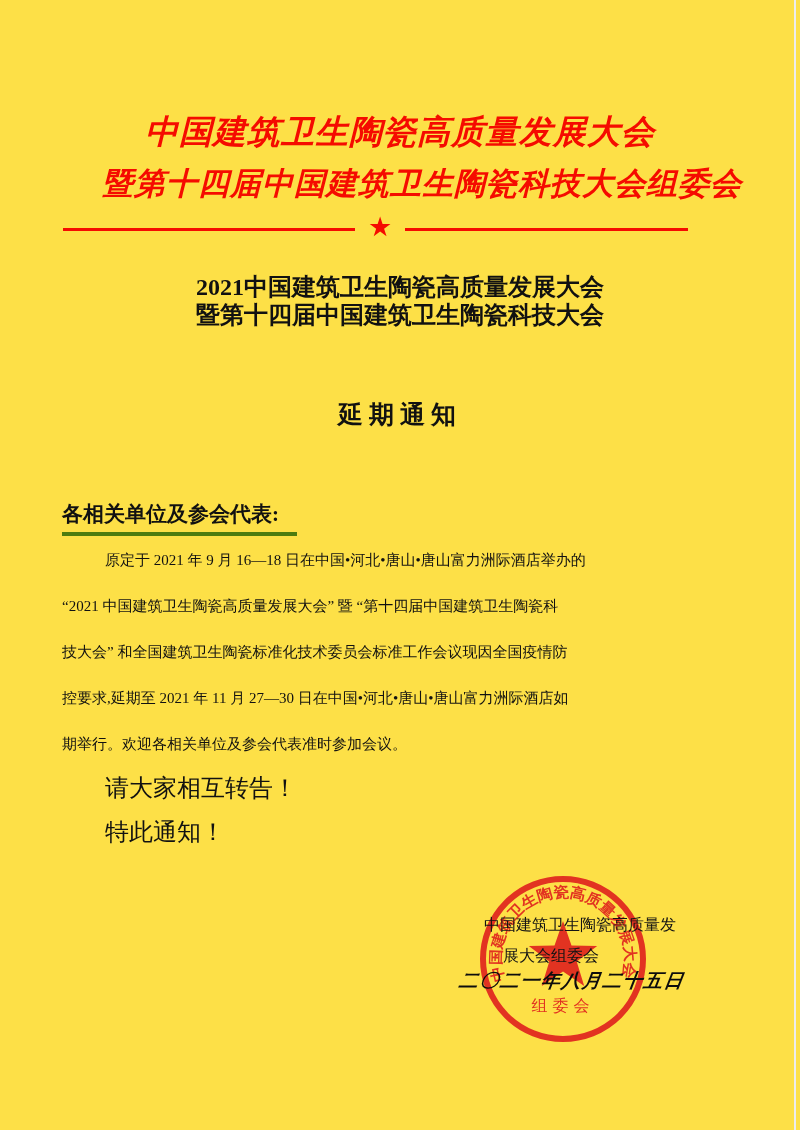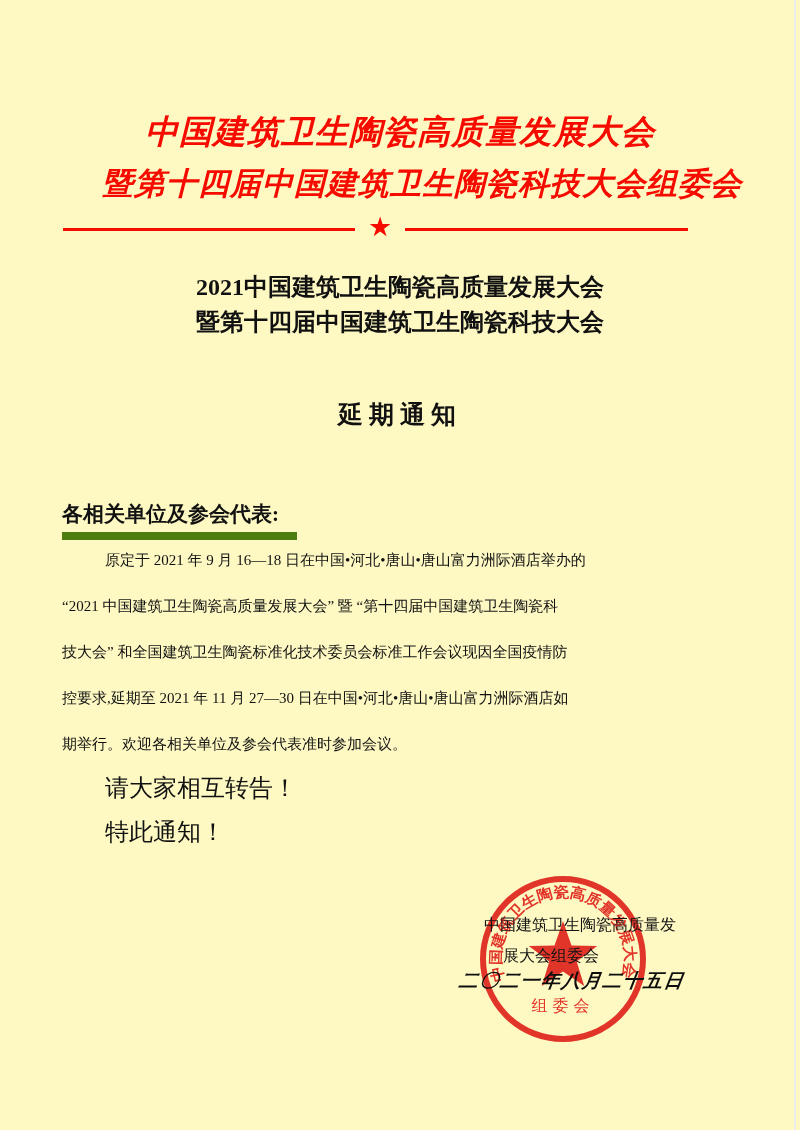--- a/index.html
+++ b/index.html
@@ -22,26 +22,26 @@
   .div-star {
     position:absolute; left:364px; top:211px; width:32px; text-align:center;
     font-size:27px; line-height:32px; color:var(--accent);
     font-family:"DejaVu Sans", sans-serif;
   }
   
   .nt {
     position:absolute; left:0; right:0; text-align:center;
     font-size:24px; font-weight:600; line-height:30px; white-space:nowrap;
   }
-  .nt1 { top:272px; } .nt2 { top:307px; } .nt3 { top:342px; }
+  .nt1 { top:272px; } .nt2 { top:300px; } .nt3 { top:342px; }
   .nt-subject { top:400px; font-size:25px; letter-spacing:6px; }
   
   .salutation {
     position:absolute; left:62px; top:500px; font-size:21px; font-weight:600;
-    border-bottom:8px solid #4d7c0f; padding:0 18px 4px 0; white-space:nowrap;
+    border-bottom:4px solid #4d7c0f; padding:0 18px 4px 0; white-space:nowrap;
   }
   .para { position:absolute; left:62px; top:537px; width:679px; }
   .para .line { font-size:15px; line-height:46px; white-space:nowrap; }
   .para .indent { text-indent:43px; }
   .closing {
     position:absolute; left:105px; font-size:24px; white-space:nowrap;
   }
   .closing1 { top:772px; } .closing2 { top:816px; }
   
   .sig {
@@ -60,21 +60,21 @@
   }
   .seal-svg text { font-family:"Liberation Serif", serif; }
   .scan-edge {
     position:absolute; left:794px; top:0; width:2px; height:100%;
     background:#ececec;
   }
 </style>
 </head>
 <body>
 
-<div class="page" style="background: #fef9c3;">
+<div class="page" style="background: #fde047;">
 
   <div class="lh-line lh-line1">中国建筑卫生陶瓷高质量发展大会</div>
   <div class="lh-line lh-line2">暨第十四届中国建筑卫生陶瓷科技大会组委会</div>
   <div class="div-seg seg-left"></div>
   <div class="div-star">★</div>
   <div class="div-seg seg-right"></div>
 
   <div class="nt nt1">2021中国建筑卫生陶瓷高质量发展大会</div>
   <div class="nt nt2">暨第十四届中国建筑卫生陶瓷科技大会</div>
   <div class="nt nt-subject">延期通知</div>

